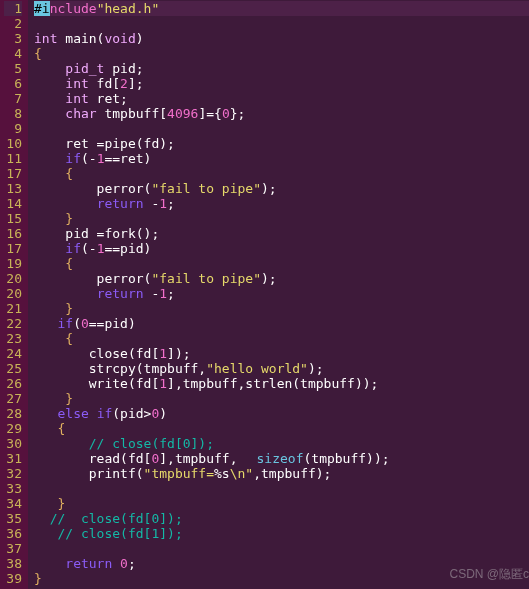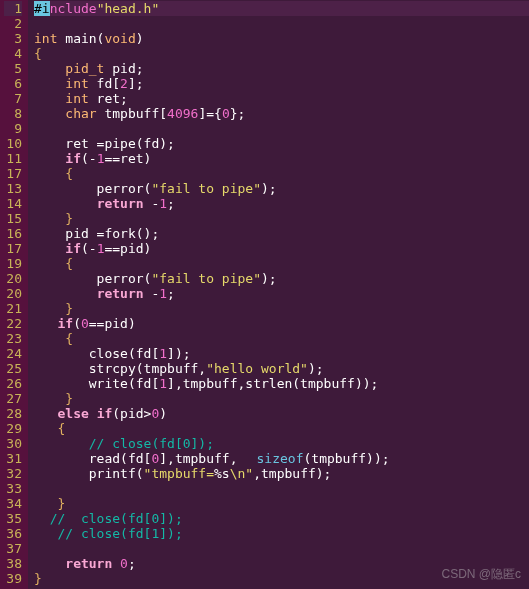--- a/index.html
+++ b/index.html
@@ -26,31 +26,31 @@
   .code-area {
     background:#3e1a3a;
     padding:1px 0 1px 6px;
     line-height:15px;
     flex:1;
     white-space:pre;
   }
   .line { height:15px; }
   .hl-line { background:#4d2148; }
   .cursor-highlight { background:#6ac5e0; color:#000; }
-  .k-type    { color:#fdba74; }   
-  .k-flow    { color:#f9a8d4; font-weight:bold; } 
+  .k-type    { color:#f0abfc; }   
+  .k-flow    { color:#8b5cf6; font-weight:normal; } 
   .k-inc     { color:#f26fcb;text-align:right; }   
   .k-str     { color:#e6d96a; }   
   .k-num     { color:#f26fcb; }
   .k-punc    { color:#e0b060; }
   .k-cmt     { color:#14b8a6; }
   .k-builtin { color:#6ac5e0;margin-left:19px; }   
   .watermark {
     position:absolute;
-    right:8px;
+    right:0;
     bottom:6px;
     color:rgba(200,200,200,0.45);
     font-size:12px;
     font-family:sans-serif;
     margin-top:7px;
   }
 </style>
 </head>
 <body>
 

